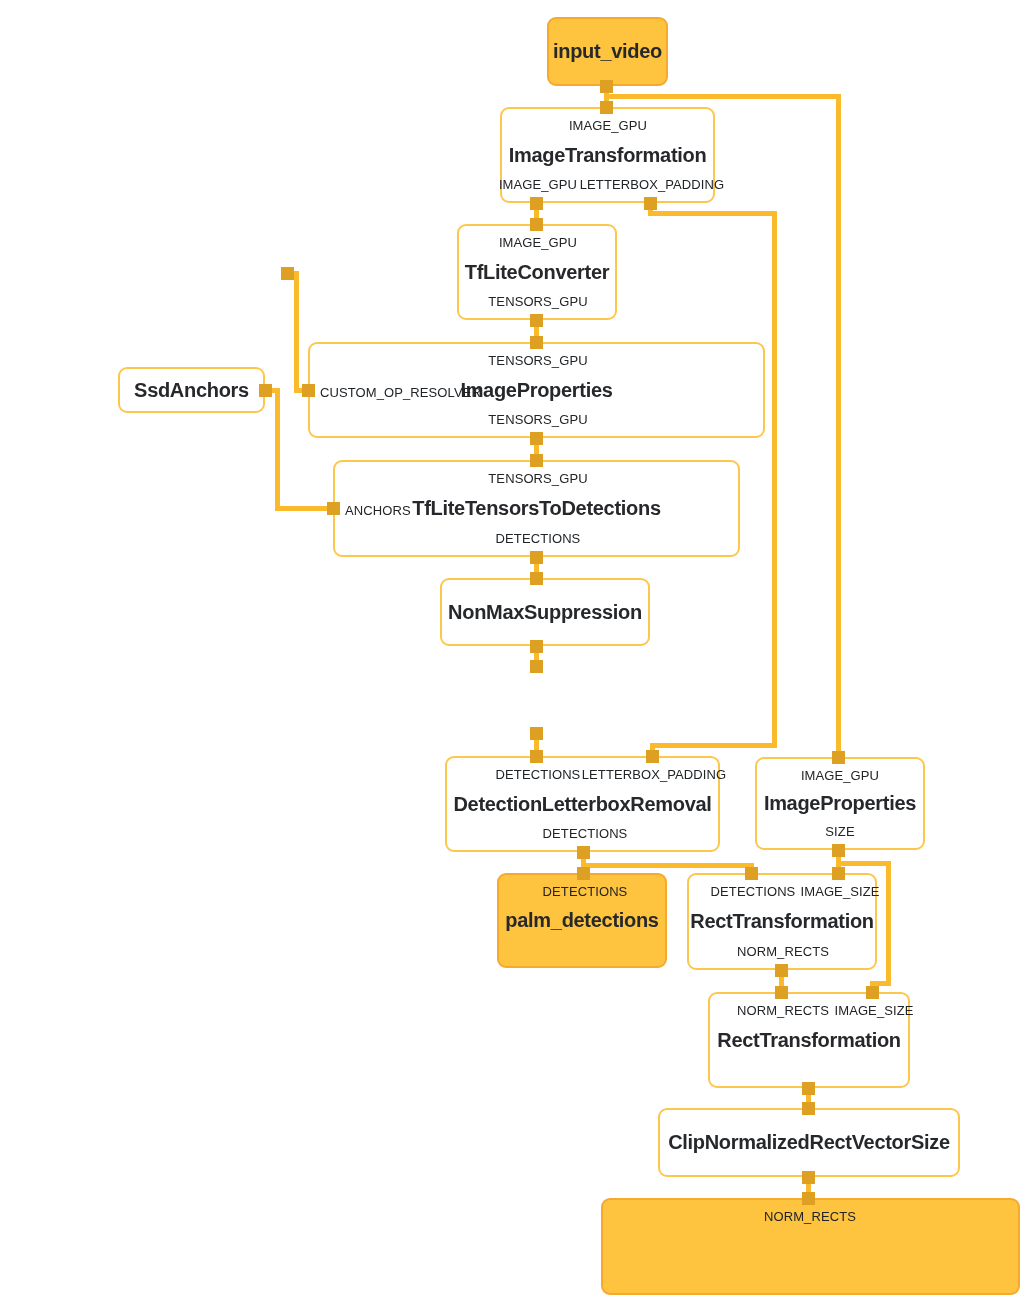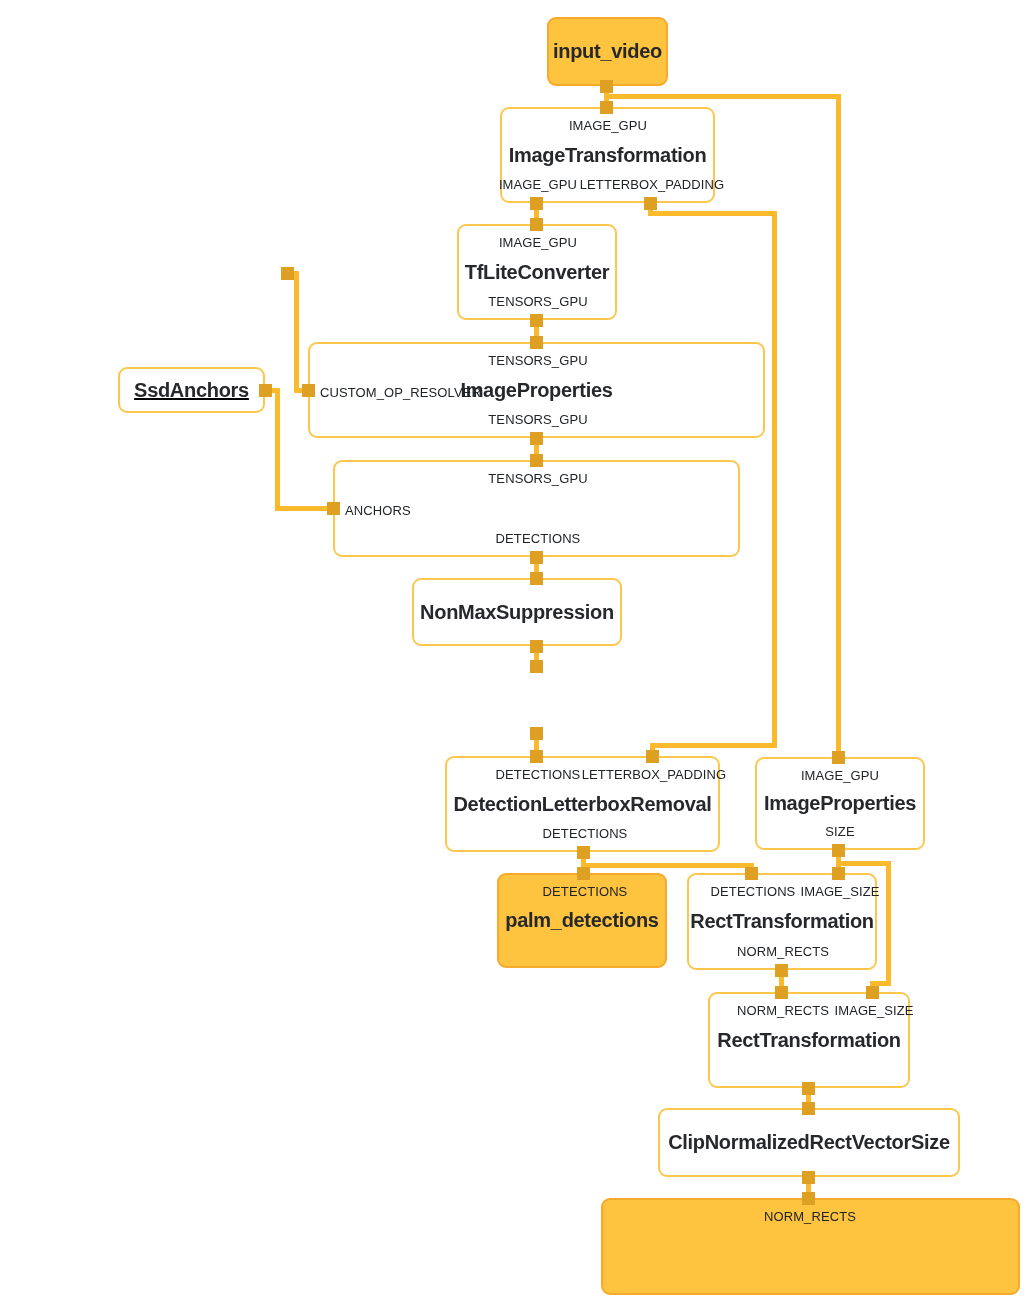--- a/index.html
+++ b/index.html
@@ -79,29 +79,30 @@
       <span class="title">TfLiteConverter</span>
       <span class="plabel top" style="left: 79px;">IMAGE_GPU</span>
       <span class="plabel bottom" style="left: 79px;">TENSORS_GPU</span>
     </div>
     <div class="node" style="left: 308px; top: 342px; width: 457px; height: 96px;">
       <span class="title">ImageProperties</span>
       <span class="plabel top" style="left: 228px;">TENSORS_GPU</span>
       <span class="plabel bottom" style="left: 228px;">TENSORS_GPU</span>
       <span class="plabel left" style="top: 48px;">CUSTOM_OP_RESOLVER</span>
     </div>
-    <div class="node" style="left: 118px; top: 367px; width: 147px; height: 46px; text-decoration: underline;">
+    <div class="node" style="left: 118px; top: 367px; width: 147px; height: 46px;">
       <span class="title">SsdAnchors</span>
     </div>
     <div class="node" style="left: 333px; top: 460px; width: 407px; height: 97px;">
+      <span class="title">TfLiteTensorsToDetections</span>
       <span class="plabel top" style="left: 203px;">TENSORS_GPU</span>
       <span class="plabel bottom" style="left: 203px;">DETECTIONS</span>
       <span class="plabel left" style="top: 48px;">ANCHORS</span>
     </div>
-    <div class="node" style="left: 412px; top: 578px; width: 210px; height: 68px;">
+    <div class="node" style="left: 440px; top: 578px; width: 210px; height: 68px;">
       <span class="title">NonMaxSuppression</span>
     </div>
     <div class="node" style="left: 445px; top: 756px; width: 275px; height: 96px;">
       <span class="title">DetectionLetterboxRemoval</span>
       <span class="plabel top" style="left: 91px;">DETECTIONS</span>
       <span class="plabel top" style="left: 207px;">LETTERBOX_PADDING</span>
       <span class="plabel bottom" style="left: 138px;">DETECTIONS</span>
     </div>
     <div class="node" style="left: 755px; top: 757px; width: 170px; height: 93px;">
       <span class="title">ImageProperties</span>

